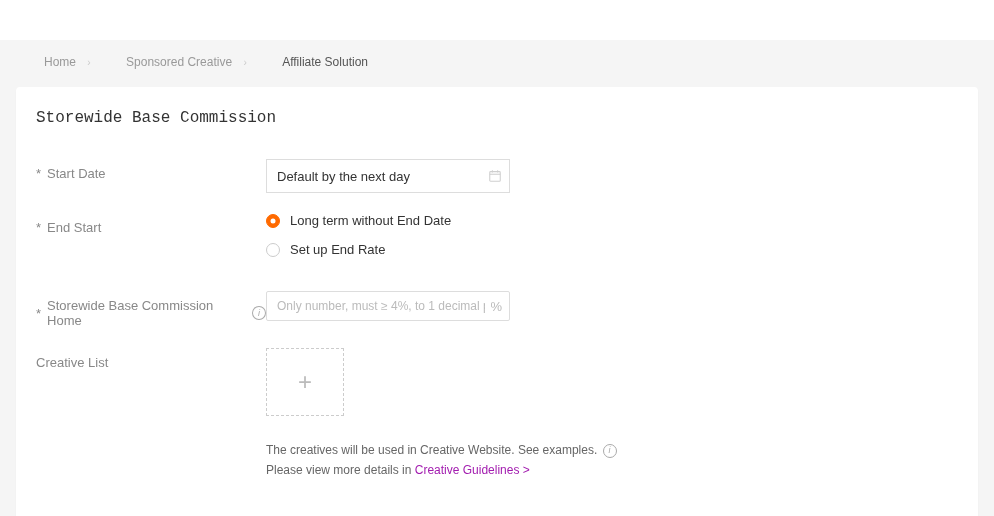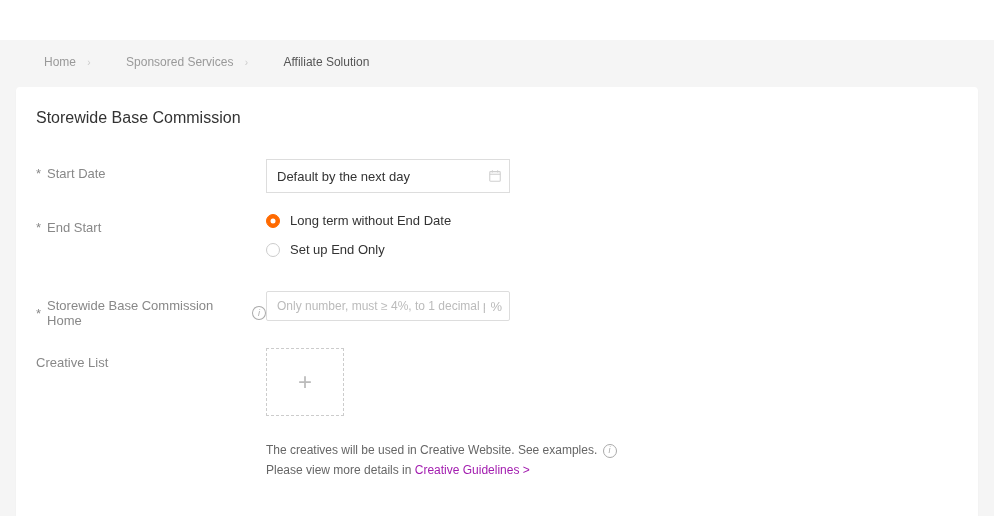--- a/index.html
+++ b/index.html
@@ -5,21 +5,21 @@
     * { box-sizing: border-box; margin: 0; padding: 0; }
     body { font-family: -apple-system, BlinkMacSystemFont, "Segoe UI", Arial, sans-serif; background: #f5f5f5; font-size: 13px; color: #666; }
     .topbar { height: 40px; background: #fff; }
     .page-wrap { padding: 0; }
     .breadcrumb { padding: 15px 16px 18px 16px; font-size: 12px; color: #999; }
     .breadcrumb span { margin: 0 4px; }
     .breadcrumb .crumb { color: #999; margin-left: 28px; }
     .breadcrumb .crumb.current { color: #555; }
     .breadcrumb .sep { color: #ccc; font-size: 10px; }
     .card { background: #fff; margin: 0 16px 16px 16px; border-radius: 4px; padding: 22px 20px 50px 20px; box-shadow: 0 1px 2px rgba(0,0,0,0.03); }
-    .card-header { display: flex; align-items: baseline; margin-bottom: 32px; }
+    .card-header { display: flex; align-items: baseline; margin-bottom: 32px; font-family: Liberation Mono, monospace; }
     .card-title { font-size: 16px; font-weight: 500; color: #333; }
     .card-sub { font-size: 11px; color: #888; }
     .form-row { display: flex; align-items: flex-start; margin-bottom: 20px; }
     .form-label { width: 230px; color: #888; font-size: 13px; padding-top: 7px; display: flex; align-items: center; gap: 4px; }
     .form-label .req { color: #888; margin-right: 2px; }
     .form-field { flex: 1; }
     .date-input-wrap { position: relative; width: 244px; }
     .date-input { width: 100%; height: 34px; border: 1px solid #ddd; border-radius: 0; padding: 0 30px 0 10px; font-size: 13px; color: #333; outline: none; }
     .date-icon { position: absolute; right: 8px; top: 50%; transform: translateY(-50%); width: 14px; height: 14px; opacity: 0.4; pointer-events: none; }
     .radio-option { display: flex; align-items: center; gap: 10px; margin-bottom: 14px; cursor: pointer; }
@@ -40,21 +40,21 @@
   </style>
 </head>
 <body>
 
 <div class="topbar"></div>
 
 <div class="page-wrap">
   <div class="breadcrumb">
     <span class="crumb">Home</span>
     <span class="sep">›</span>
-    <span class="crumb">Sponsored Services</span>
+    <span class="crumb">Sponsored Creative</span>
     <span class="sep">›</span>
     <span class="crumb current">Affiliate Solution</span>
   </div>
 
   <div class="card">
     <div class="card-header">
       <div class="card-title">Storewide Base Commission</div>
     </div>
 
     <div class="form-row">
@@ -80,21 +80,21 @@
         <span class="req">*</span>
         <span>End Start</span>
       </div>
       <div class="form-field">
         <div class="radio-option">
           <div class="radio-circle selected"></div>
           <div class="radio-label">Long term without End Date</div>
         </div>
         <div class="radio-option">
           <div class="radio-circle"></div>
-          <div class="radio-label">Set up End Only</div>
+          <div class="radio-label">Set up End Rate</div>
         </div>
       </div>
     </div>
 
     <div class="form-row">
       <div class="form-label">
         <span class="req">*</span>
         <span>Storewide Base Commission Home</span>
         <span class="info-icon">i</span>
       </div>

